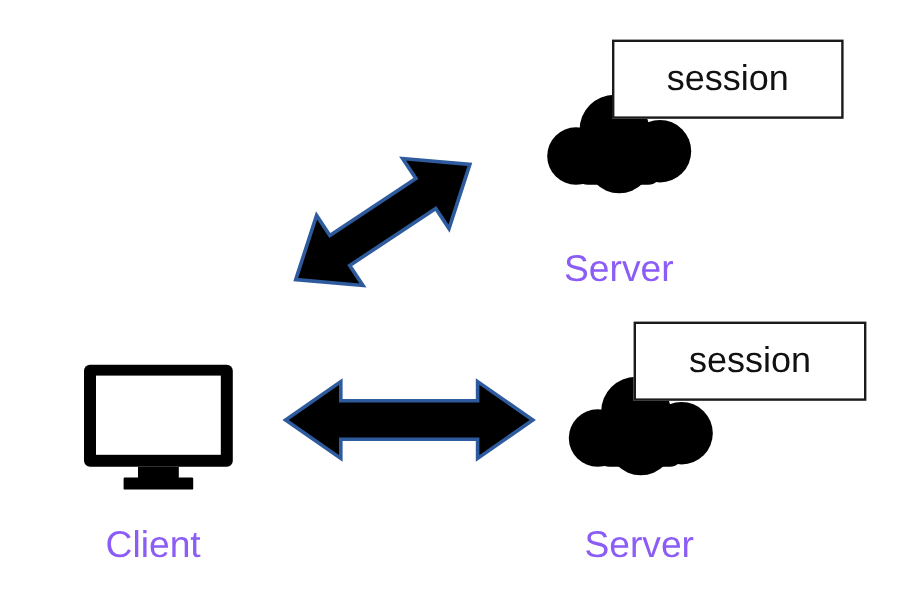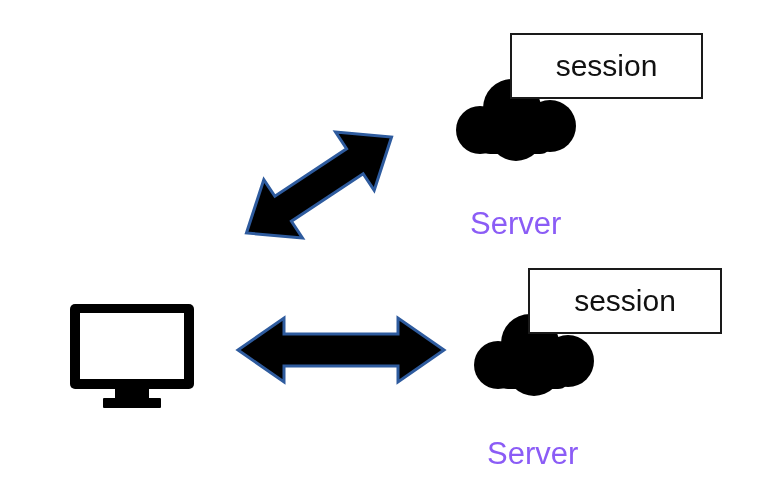--- a/index.html
+++ b/index.html
@@ -177,16 +177,17 @@
   <div class="session-box" id="session-box-top">
     <span class="session-label">session</span>
   </div>
 
   <div class="session-box" id="session-box-bottom">
     <span class="session-label">session</span>
   </div>
 
   <div class="caption" id="caption-server-top">Server</div>
 
+  <div class="caption" id="caption-client">Client</div>
 
   <div class="caption" id="caption-server-bottom">Server</div>
 
 </div>
 
 </body></html>

